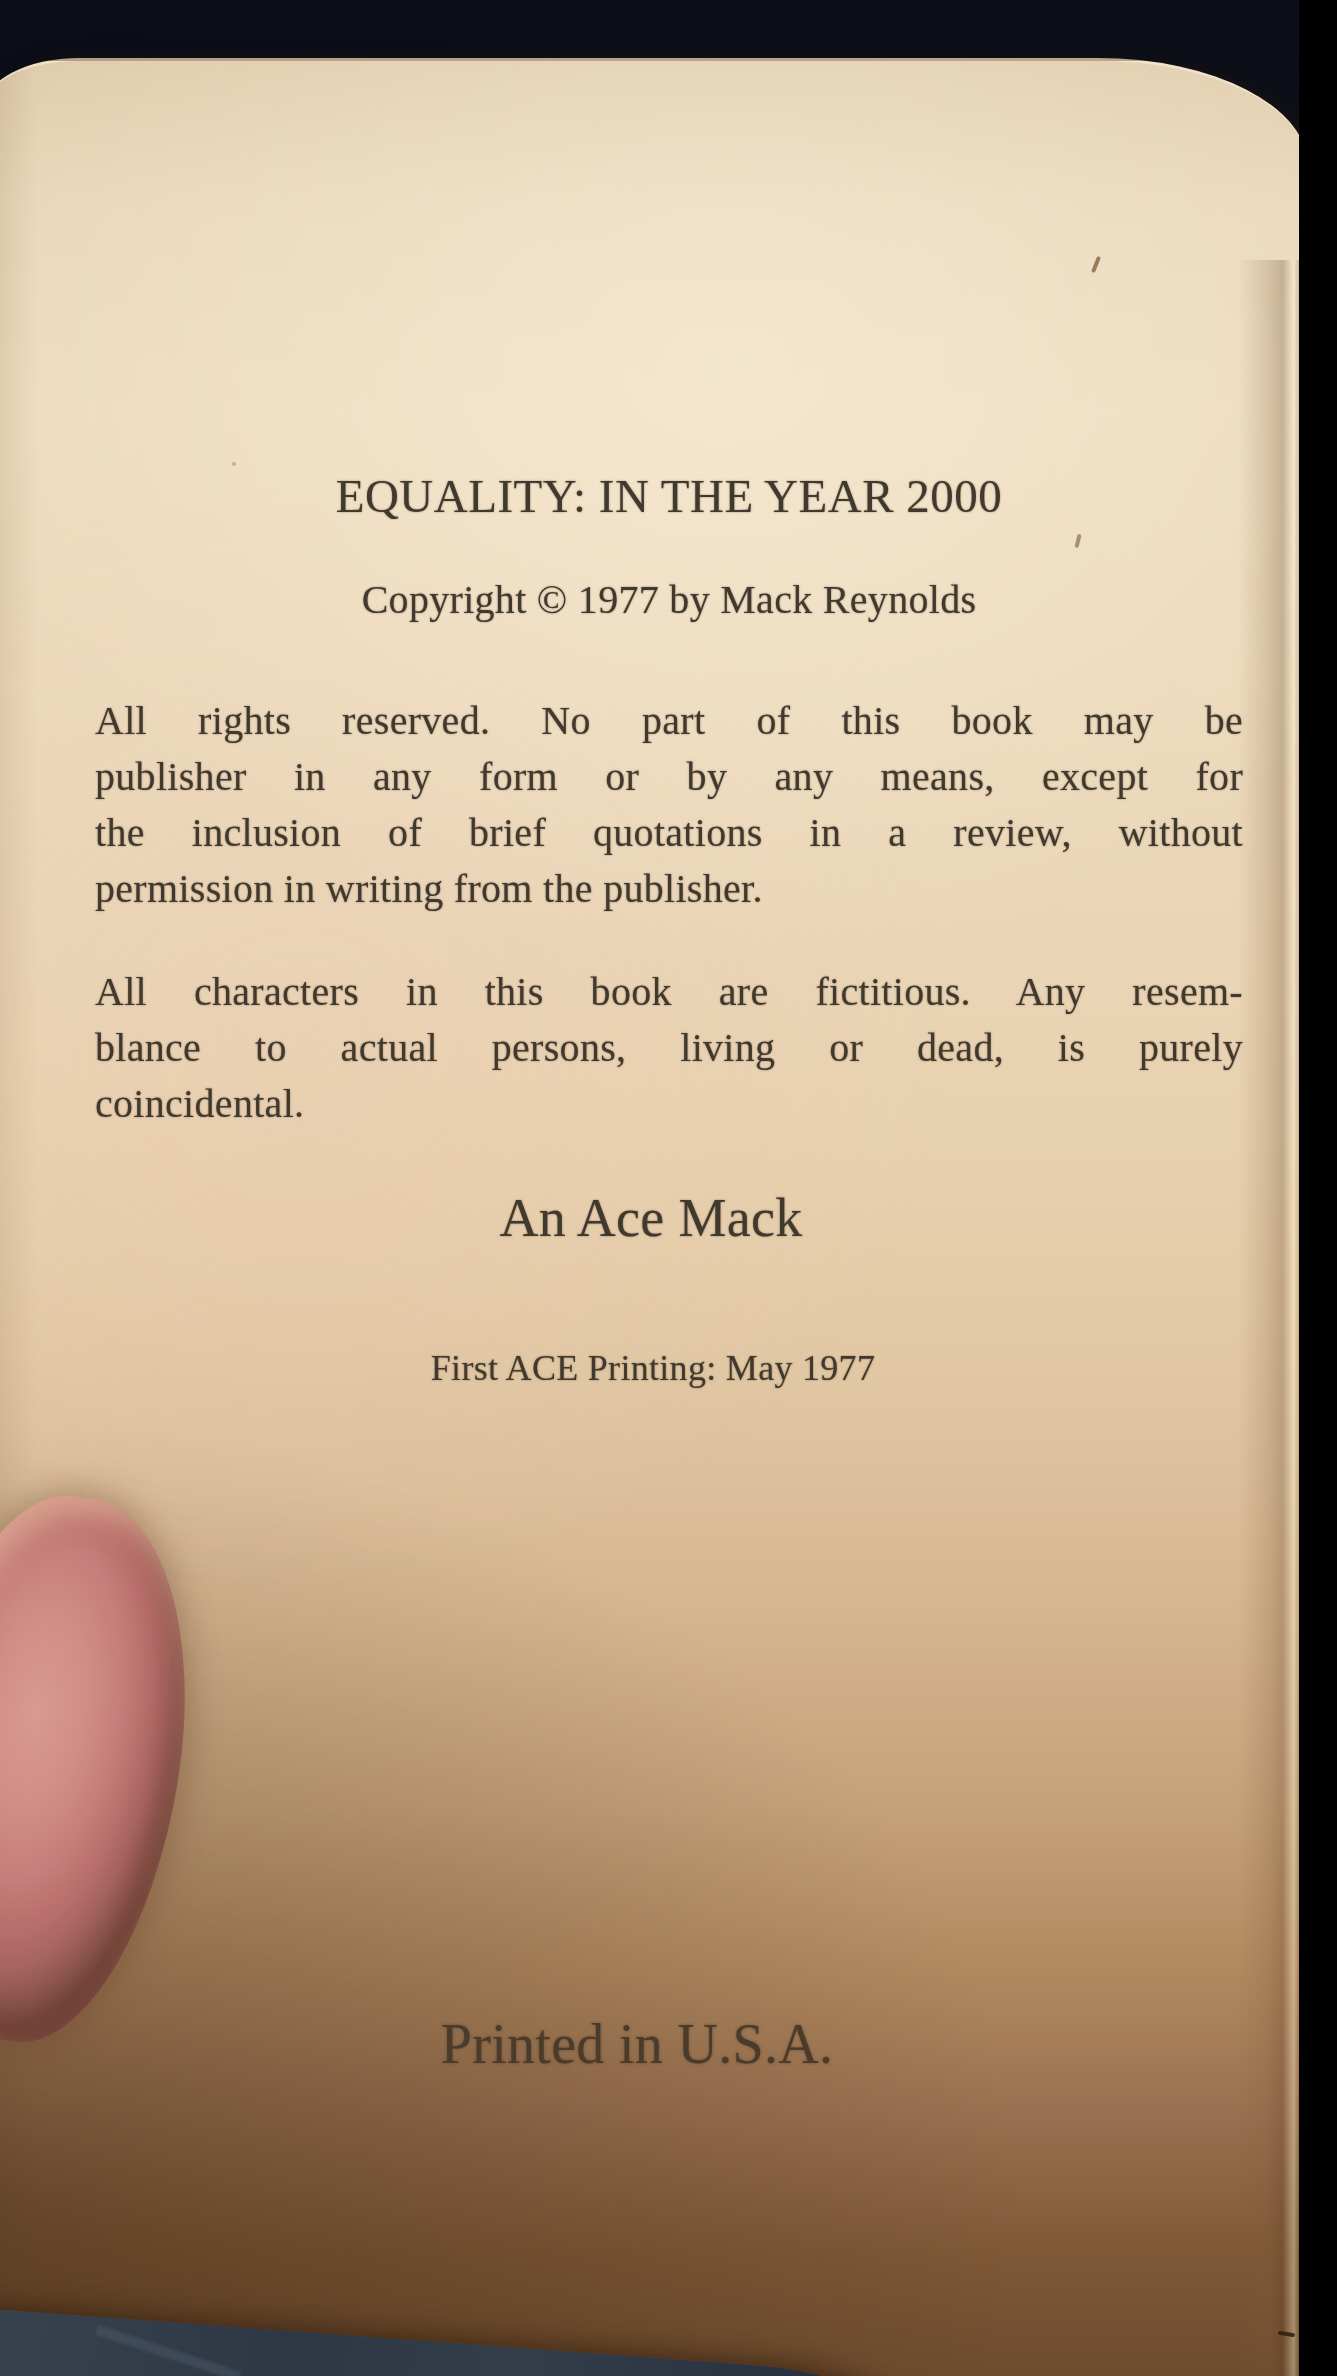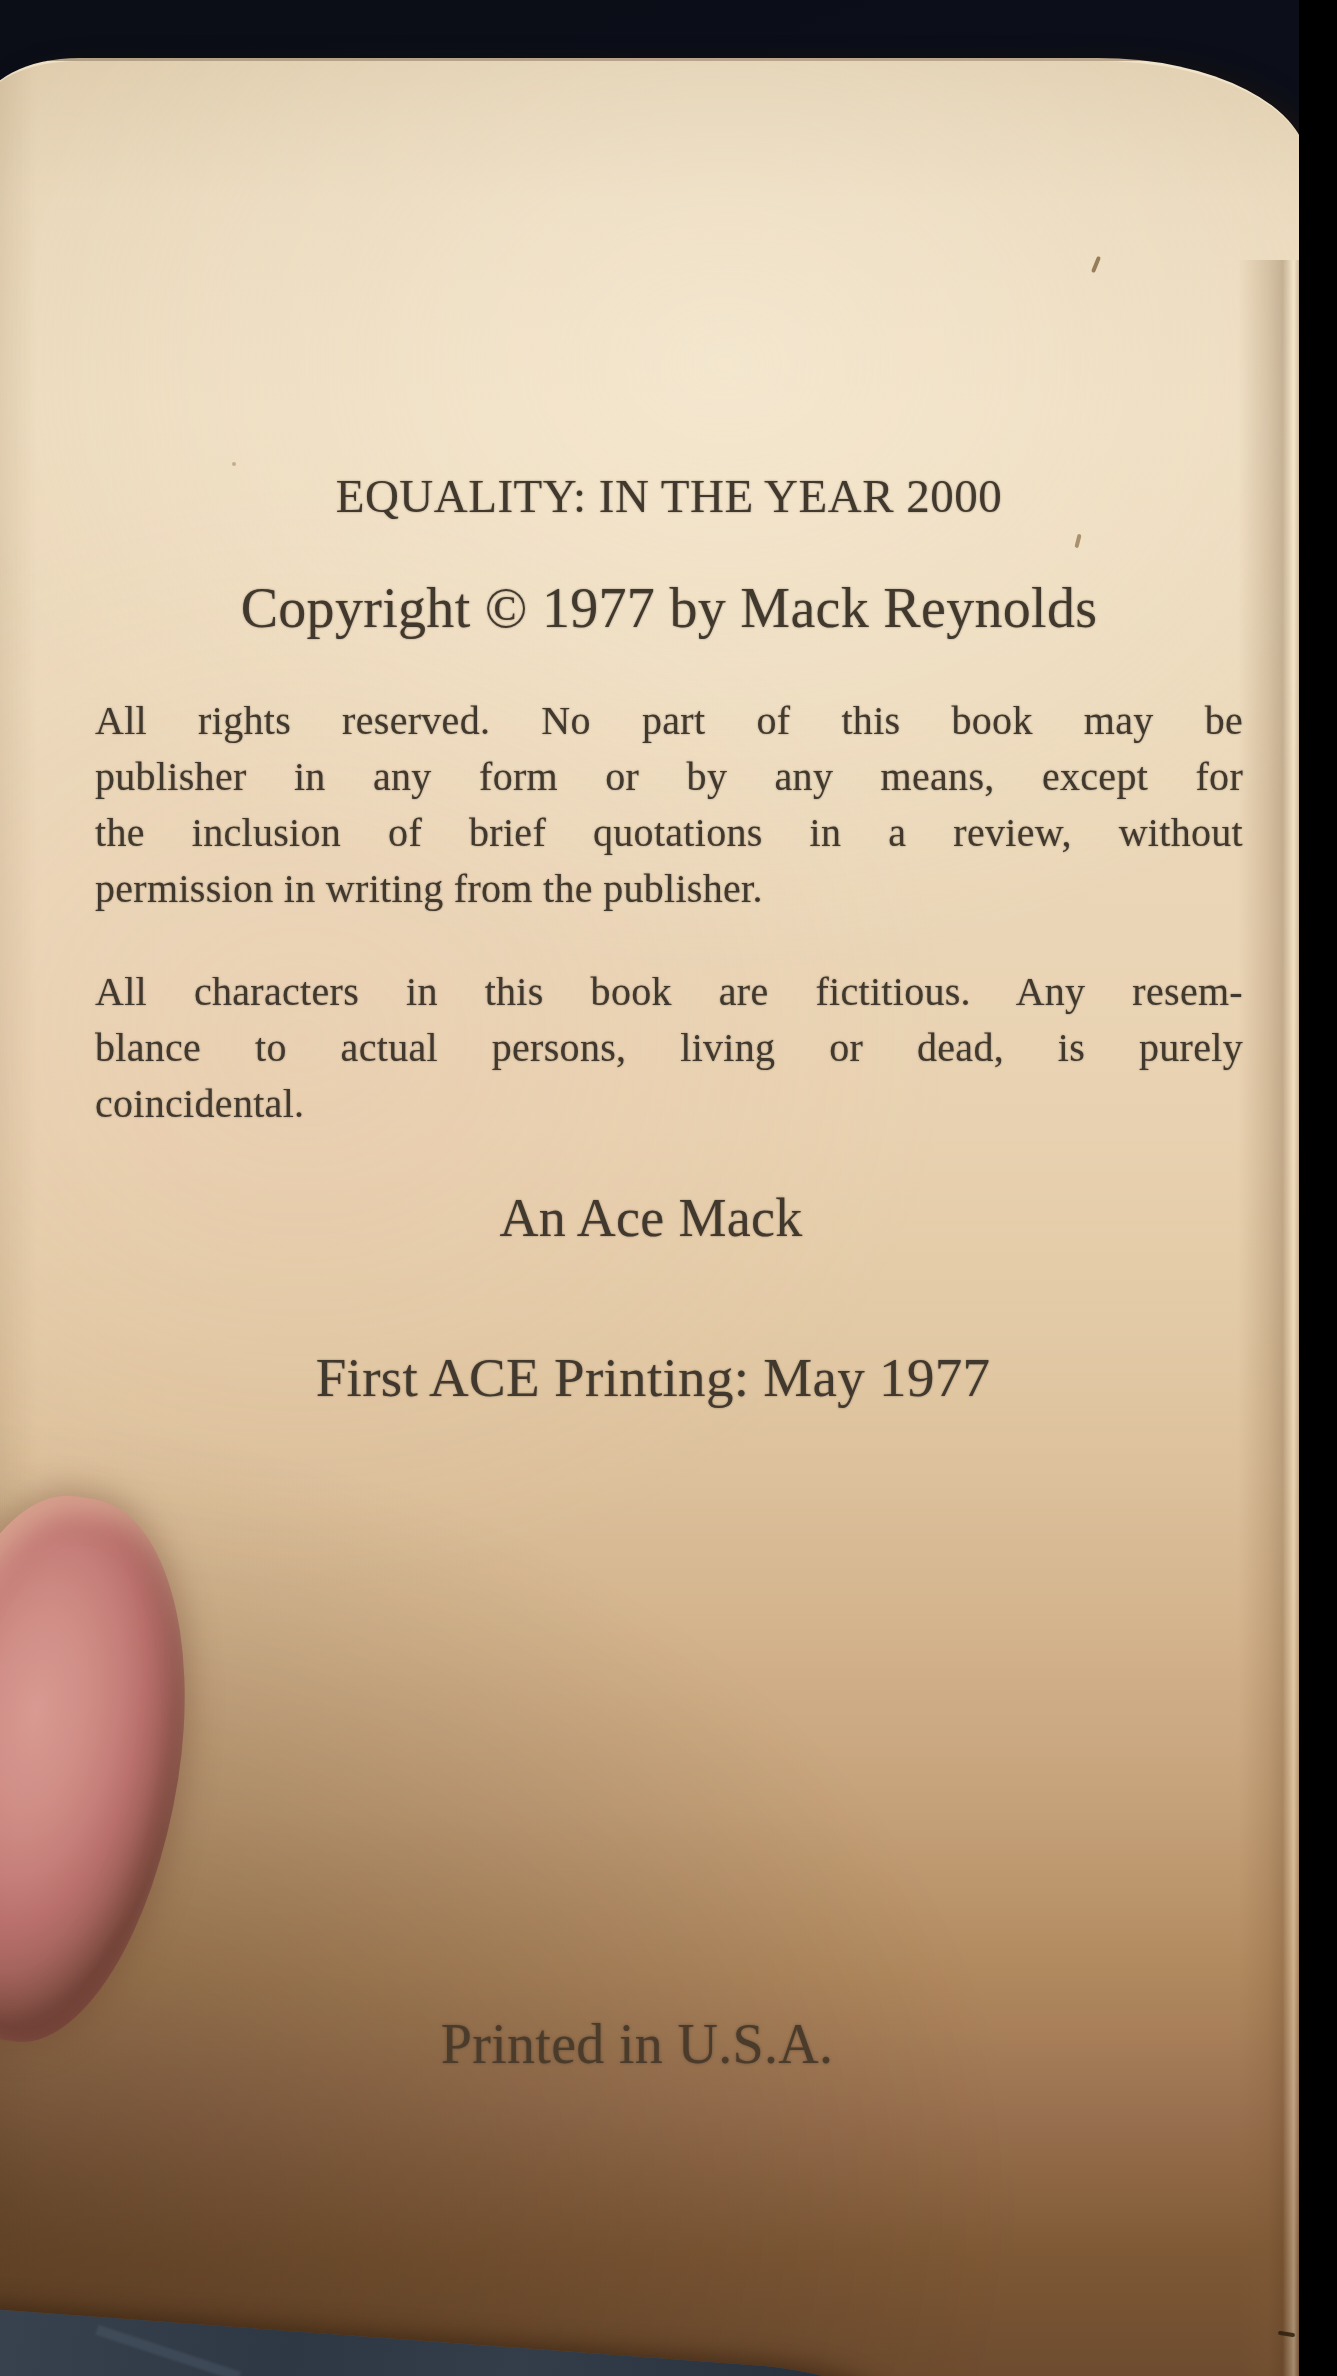--- a/index.html
+++ b/index.html
@@ -65,28 +65,28 @@
   .speck-3{left:1278px;top:2332px;width:17px;height:4px;transform:rotate(9deg);background:rgba(46,30,14,.85);}
   .speck-4{left:232px;top:462px;width:4px;height:4px;border-radius:50%;opacity:.5;}
   
   .print{
     position:absolute;left:95px;width:1148px;
     color:var(--ink,#42392e);
     text-shadow:0 0 2px rgba(66,56,44,.55);
     letter-spacing:.3px;
   }
   .page-title{top:473px;font-size:47px;line-height:1;text-align:center;letter-spacing:.5px;}
-  .copyright-line{top:580px;font-size:56px;line-height:1;text-align:center;}
+  .copyright-line{top:580px;font-size:40px;line-height:1;text-align:center;}
   .para{font-size:40px;line-height:56px;}
   .rights-para{top:693px;}
   .fictitious-para{top:964px;}
   .para .jline{text-align:justify;text-align-last:justify;}
   .para .lline{text-align:left;}
   .imprint-line{top:1191px;font-size:54px;line-height:1;text-align:center;transform:translateX(-18px);}
-  .printing-line{top:1350px;font-size:55px;line-height:1;text-align:center;transform:translateX(-16px);}
+  .printing-line{top:1350px;font-size:36px;line-height:1;text-align:center;transform:translateX(-16px);}
   .printed-line{top:2016px;font-size:56px;line-height:1;text-align:center;transform:translateX(-32px);color:#4a3b2b;text-shadow:0 0 3px rgba(74,59,43,.6);}
 </style>
 </head>
 <body>
 
 <div id="stage">
 
   <div class="facing-page"></div>
 
   <div class="book-page"></div>

